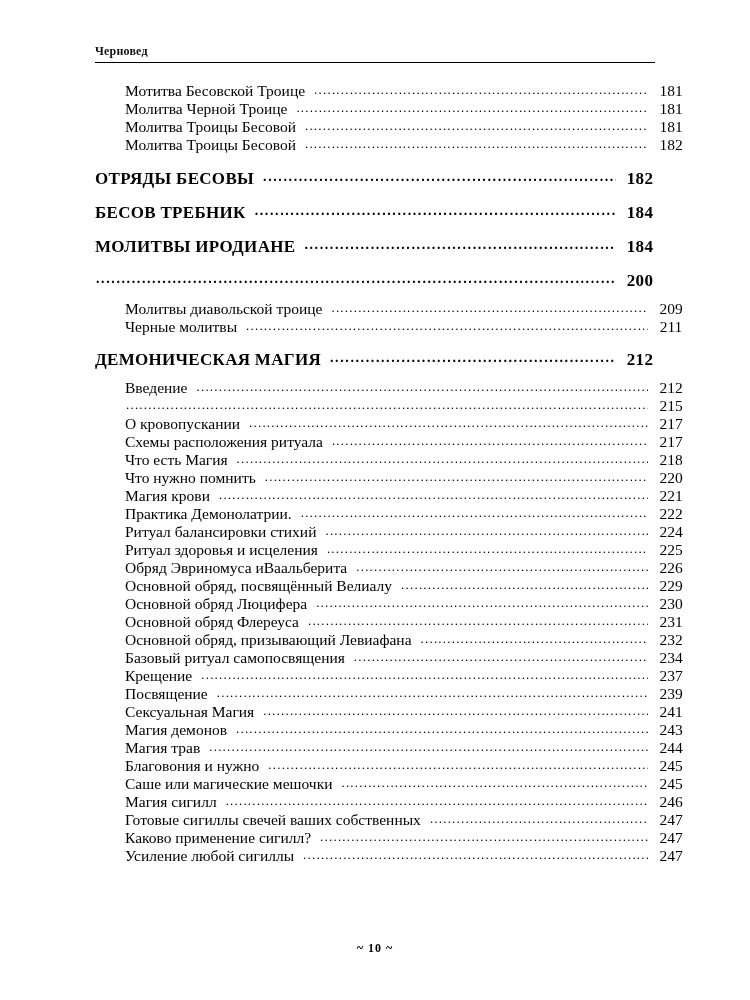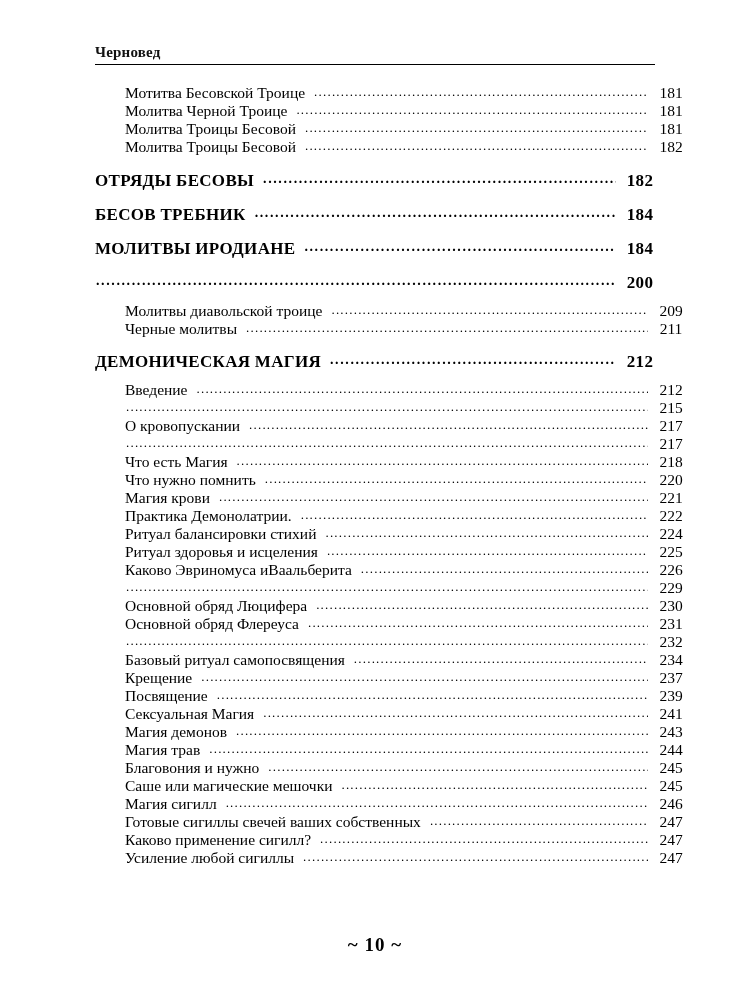--- a/index.html
+++ b/index.html
@@ -18,21 +18,21 @@
   .page {
     width: 750px;
     height: 1000px;
     box-sizing: border-box;
     padding: 44px 95px 0 95px;
     position: relative;
   }
   .header {
     font-family: "Liberation Serif", serif;
     font-weight: bold;
-    font-size: 15px;
+    font-size: 12px;
     letter-spacing: 0.2px;
     padding-bottom: 2px;
     color: #111;
   }
   .header-rule {
     border-bottom: 1px solid #000;
     width: 100%;
     margin-top: 1px;
     margin-bottom: 20px;
   }
@@ -92,21 +92,21 @@
   }
   .lvl1 .page-num {
     min-width: 30px;
   }
   .footer {
     position: absolute;
     left: 0;
     right: 0;
     bottom: 44px;
     text-align: center;
-    font-size: 19px;
+    font-size: 12px;
     font-weight: bold;
     letter-spacing: 1px;
   }
 </style>
 </head>
 <body>
 
 <div class="page">
 
   <div class="header">Черновед</div>
@@ -175,20 +175,21 @@
       <div class="entry lvl2">
         <span class="dots">........................................................................................................................................................................................................</span>
         <span class="page-num">215</span>
       </div>
       <div class="entry lvl2">
         <span class="label">О кровопускании</span>
         <span class="dots">........................................................................................................................................................................................................</span>
         <span class="page-num">217</span>
       </div>
       <div class="entry lvl2">
+        <span class="label">Схемы расположения ритуала</span>
         <span class="dots">........................................................................................................................................................................................................</span>
         <span class="page-num">217</span>
       </div>
       <div class="entry lvl2">
         <span class="label">Что есть Магия</span>
         <span class="dots">........................................................................................................................................................................................................</span>
         <span class="page-num">218</span>
       </div>
       <div class="entry lvl2">
         <span class="label">Что нужно помнить</span>
@@ -209,39 +210,41 @@
         <span class="label">Ритуал балансировки стихий</span>
         <span class="dots">........................................................................................................................................................................................................</span>
         <span class="page-num">224</span>
       </div>
       <div class="entry lvl2">
         <span class="label">Ритуал здоровья и исцеления</span>
         <span class="dots">........................................................................................................................................................................................................</span>
         <span class="page-num">225</span>
       </div>
       <div class="entry lvl2">
-        <span class="label">Каково Эвриномуса иВаальберита</span>
+        <span class="label">Обряд Эвриномуса иВаальберита</span>
         <span class="dots">........................................................................................................................................................................................................</span>
         <span class="page-num">226</span>
       </div>
       <div class="entry lvl2">
+        <span class="label">Основной обряд, посвящённый Велиалу</span>
         <span class="dots">........................................................................................................................................................................................................</span>
         <span class="page-num">229</span>
       </div>
       <div class="entry lvl2">
         <span class="label">Основной обряд Люцифера</span>
         <span class="dots">........................................................................................................................................................................................................</span>
         <span class="page-num">230</span>
       </div>
       <div class="entry lvl2">
         <span class="label">Основной обряд Флереуса</span>
         <span class="dots">........................................................................................................................................................................................................</span>
         <span class="page-num">231</span>
       </div>
       <div class="entry lvl2">
+        <span class="label">Основной обряд, призывающий Левиафана</span>
         <span class="dots">........................................................................................................................................................................................................</span>
         <span class="page-num">232</span>
       </div>
       <div class="entry lvl2">
         <span class="label">Базовый ритуал самопосвящения</span>
         <span class="dots">........................................................................................................................................................................................................</span>
         <span class="page-num">234</span>
       </div>
       <div class="entry lvl2">
         <span class="label">Крещение</span>

